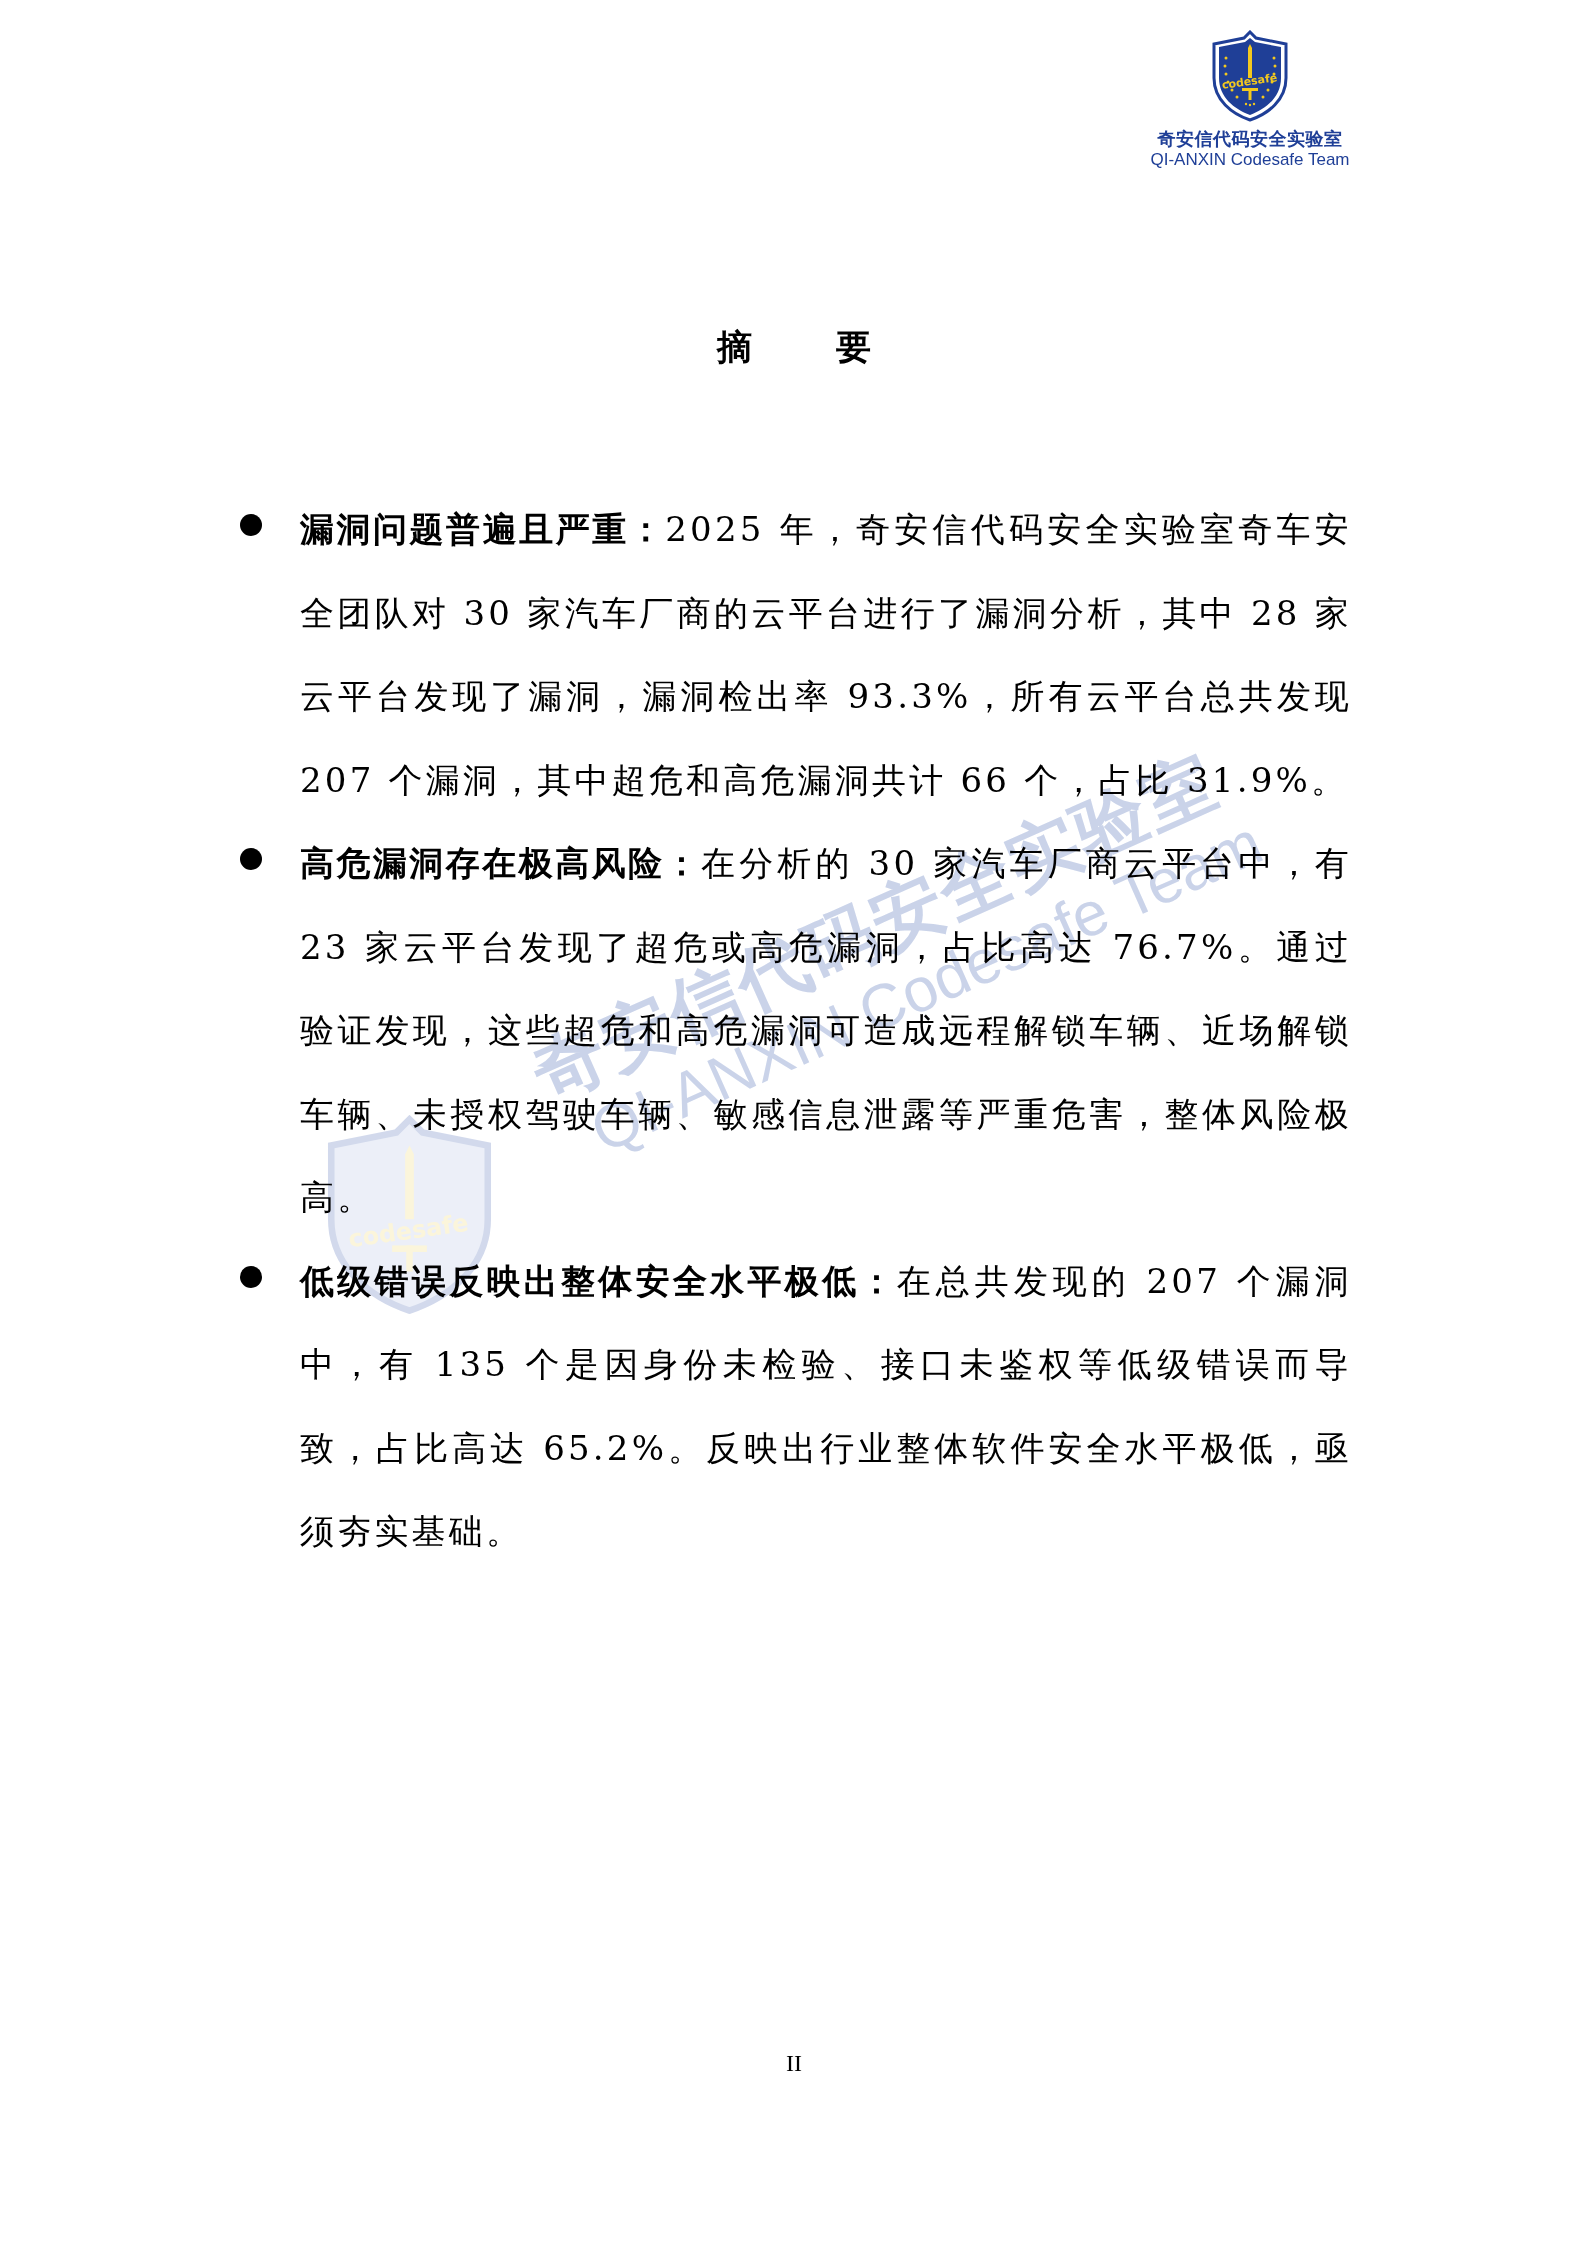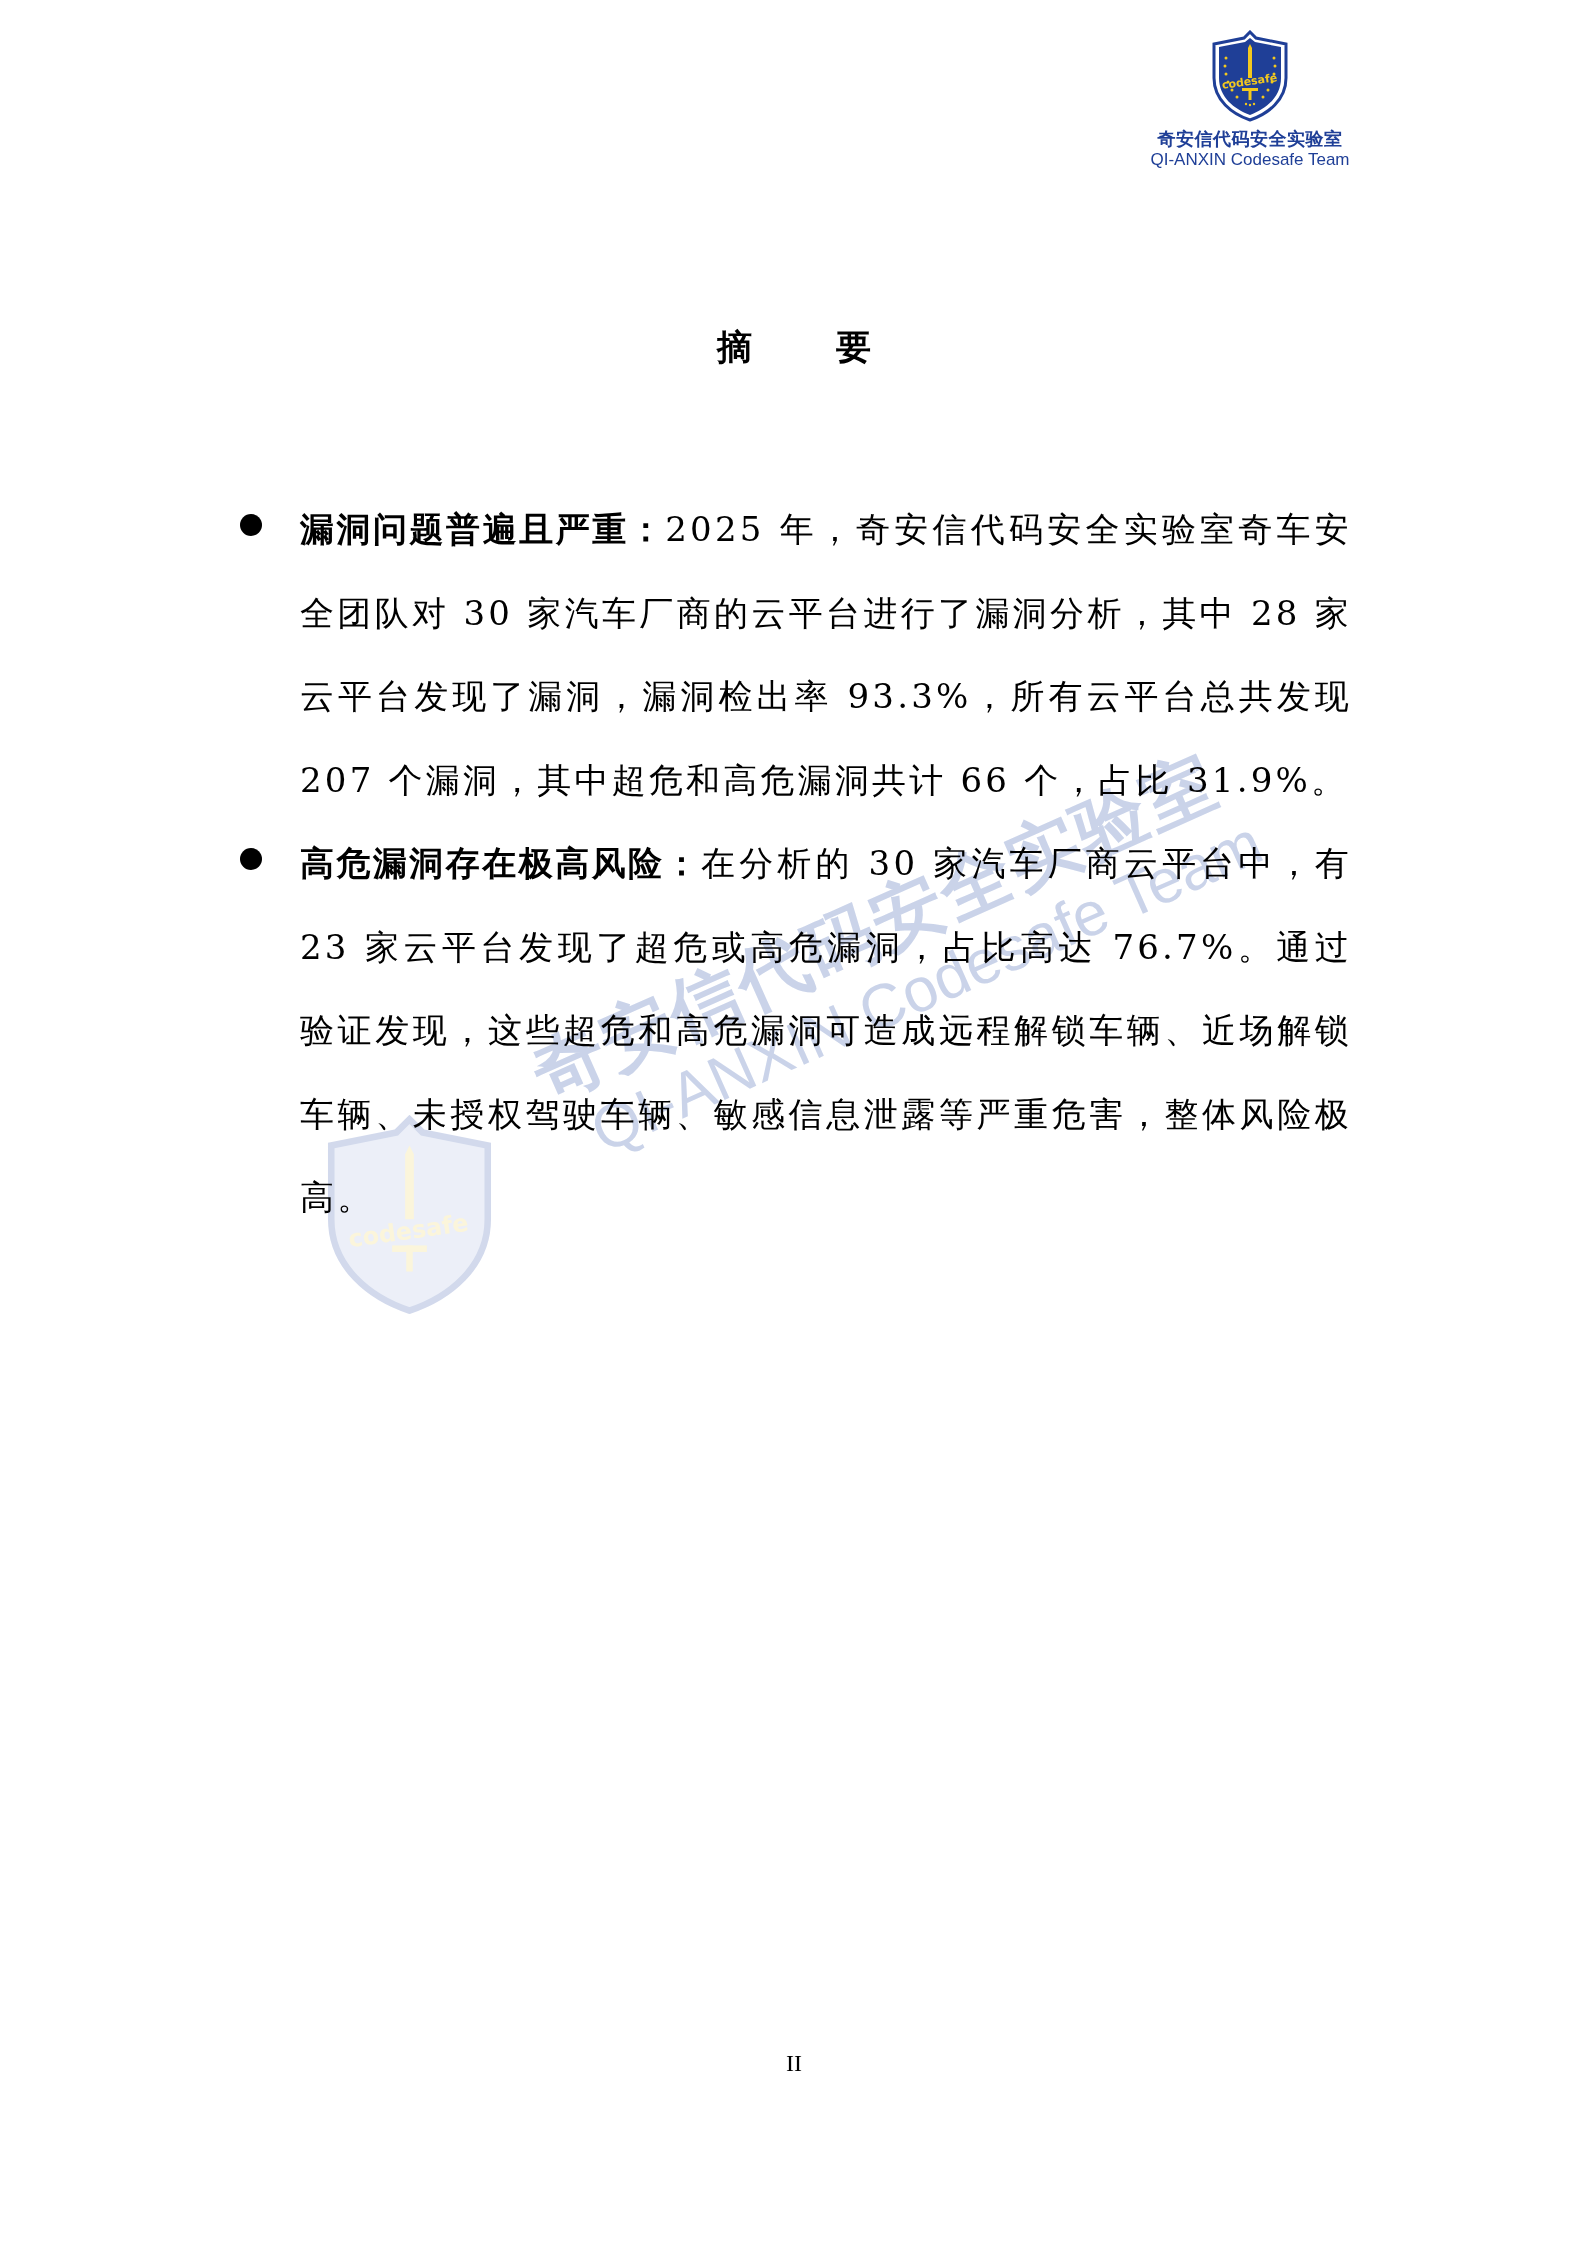--- a/index.html
+++ b/index.html
@@ -88,15 +88,19 @@
 
 <div class="content">
   <div class="bullet">
     <span class="bullet-dot"></span>
     <p><span class="lead">漏洞问题普遍且严重：</span><span>2025 年，奇安信代码安全实验室奇车安全团队对 30 家汽车厂商的云平台进行了漏洞分析，其中 28 家云平台发现了漏洞，漏洞检出率 93.3%，所有云平台总共发现 207 个漏洞，其中超危和高危漏洞共计 66 个，占比 31.9%。</span></p>
   </div>
   <div class="bullet">
     <span class="bullet-dot"></span>
     <p><span class="lead">高危漏洞存在极高风险：</span><span>在分析的 30 家汽车厂商云平台中，有 23 家云平台发现了超危或高危漏洞，占比高达 76.7%。通过验证发现，这些超危和高危漏洞可造成远程解锁车辆、近场解锁车辆、未授权驾驶车辆、敏感信息泄露等严重危害，整体风险极高。</span></p>
   </div>
+  <div class="bullet">
+    <span class="bullet-dot"></span>
+    <p><span class="lead">低级错误反映出整体安全水平极低：</span><span>在总共发现的 207 个漏洞中，有 135 个是因身份未检验、接口未鉴权等低级错误而导致，占比高达 65.2%。反映出行业整体软件安全水平极低，亟须夯实基础。</span></p>
+  </div>
 </div>
 
 <div class="page-number">II</div>
 
 </body></html>

